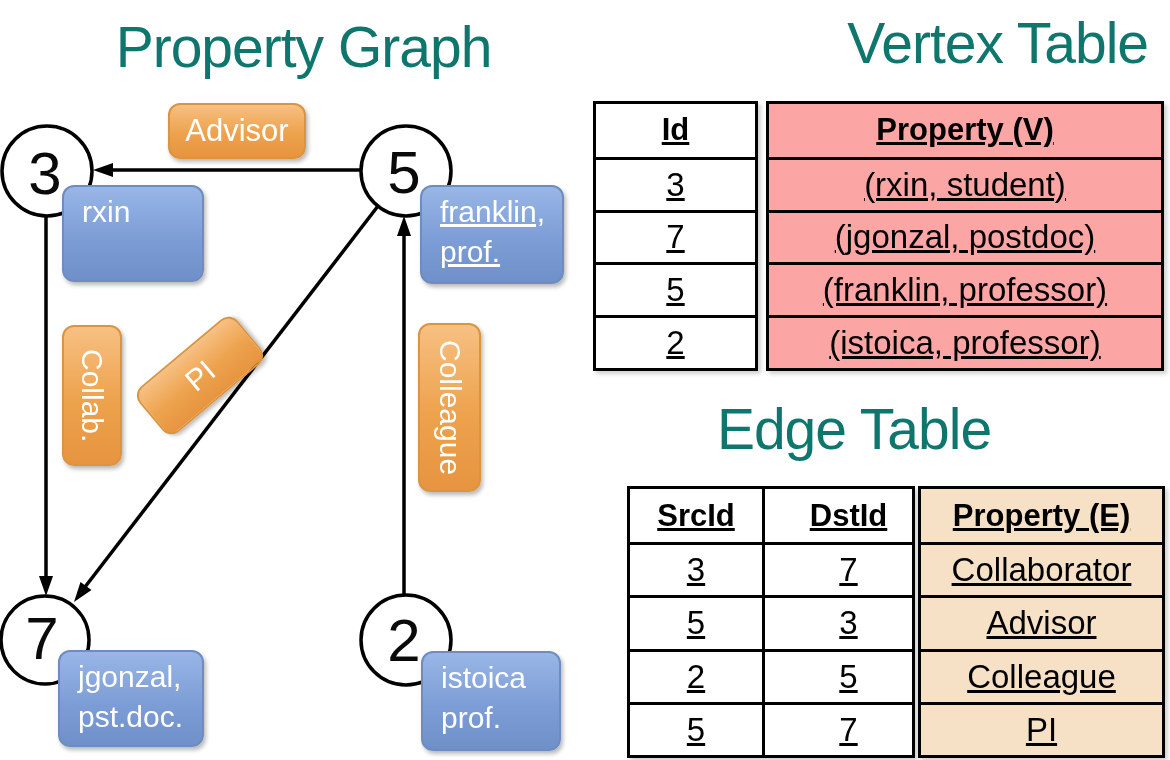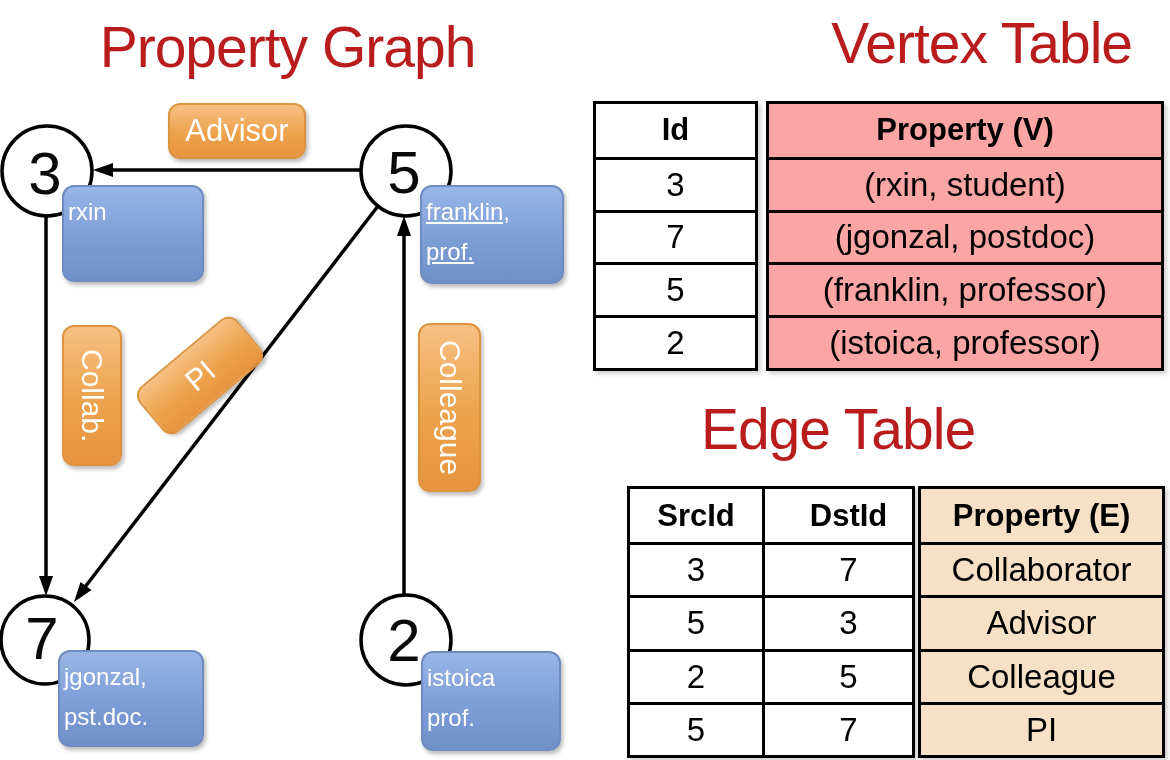--- a/index.html
+++ b/index.html
@@ -2,21 +2,21 @@
 <html><head>
 <meta charset="utf-8">
 <style>
   html,body{margin:0;padding:0;background:#ffffff;}
   #stage{
     position:relative;width:1170px;height:760px;background:#ffffff;overflow:hidden;
     font-family:"Liberation Sans", sans-serif;color:#000;
   }
   .title{
     position:absolute;text-align:center;font-size:57px;font-weight:400;
-    color:#b91c1c;letter-spacing:-1px;white-space:nowrap;
+    color:#0f766e;letter-spacing:-1px;white-space:nowrap;padding-left:16px;
   }
   
   #graph-svg{position:absolute;left:0;top:0;z-index:1;}
   .vnum{
     position:absolute;width:84px;height:84px;display:flex;align-items:center;justify-content:center;
     font-size:60px;font-weight:400;color:#0a0a0a;z-index:2;
   }
   .lblbox{
     position:absolute;border-radius:12px;display:flex;align-items:center;justify-content:center;
     color:#fff;box-shadow:2px 3px 4px rgba(0,0,0,0.28);z-index:3;
@@ -24,31 +24,31 @@
   .orange{
     background:linear-gradient(#f7c083,#eda24c 55%,#e79440);
     border:2px solid #db9440;
   }
   .blue{
     background:linear-gradient(#98b6e6,#7d9dd6 55%,#7090ca);
     border:2px solid #6f8cc0;z-index:4;
     display:block;
   }
   .vert{writing-mode:vertical-rl;font-size:30px;}
-  .vlabel-line{font-size:24px;line-height:40px;padding-left:4px;color:#fff;}
+  .vlabel-line{font-size:30px;line-height:40px;padding-left:18px;color:#fff;}
   .vlabel-pad{padding-top:5px;}
   
   .tbox{
     position:absolute;border:3px solid #000;background:#fff;box-sizing:border-box;
     box-shadow:3px 3px 4px rgba(0,0,0,0.18);
   }
   .col5{display:grid;grid-template-rows:repeat(5,1fr);}
   .cell{
     display:flex;align-items:center;justify-content:center;
-    font-size:33px;box-sizing:border-box;
+    font-size:33px;box-sizing:border-box;text-decoration:underline;
   }
   .cell.hdr{font-weight:bold;font-size:31px;}
   .col5 > .cell:not(:nth-child(1)){border-top:3px solid #000;}
   .grid2{display:grid;grid-template-columns:132px 1fr;grid-template-rows:repeat(5,1fr);}
   .grid2 > .cell{border-top:3px solid #000;}
   .grid2 > .cell:nth-child(-n+2){border-top:none;}
   .grid2 > .cell:nth-child(2n){border-left:3px solid #000;padding-left:20px;}
   .fill-v{background:#fca5a5;}
   .fill-e{background:#f7e1c6;}
 </style>

